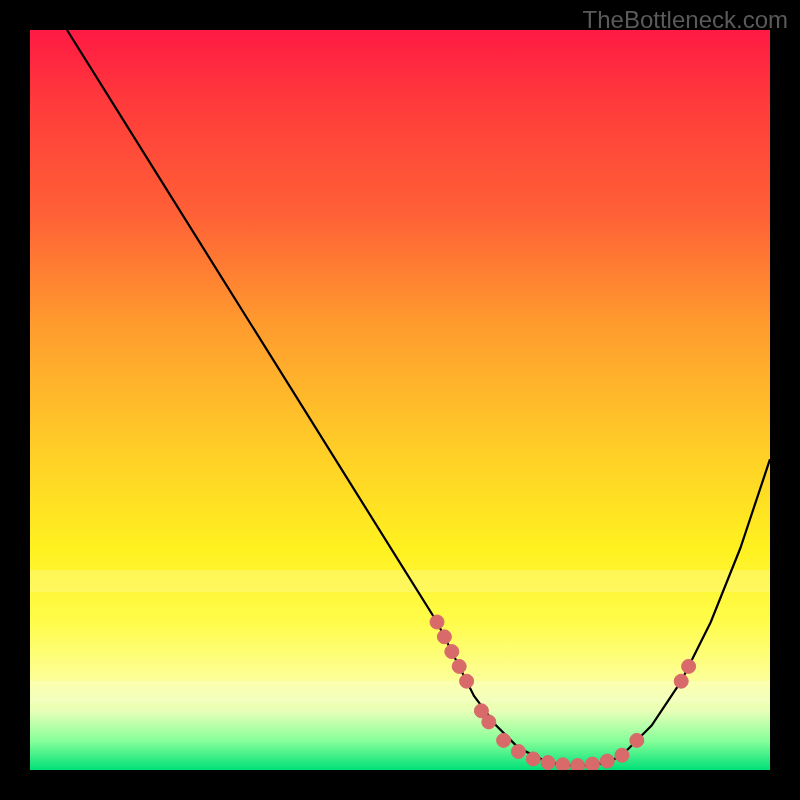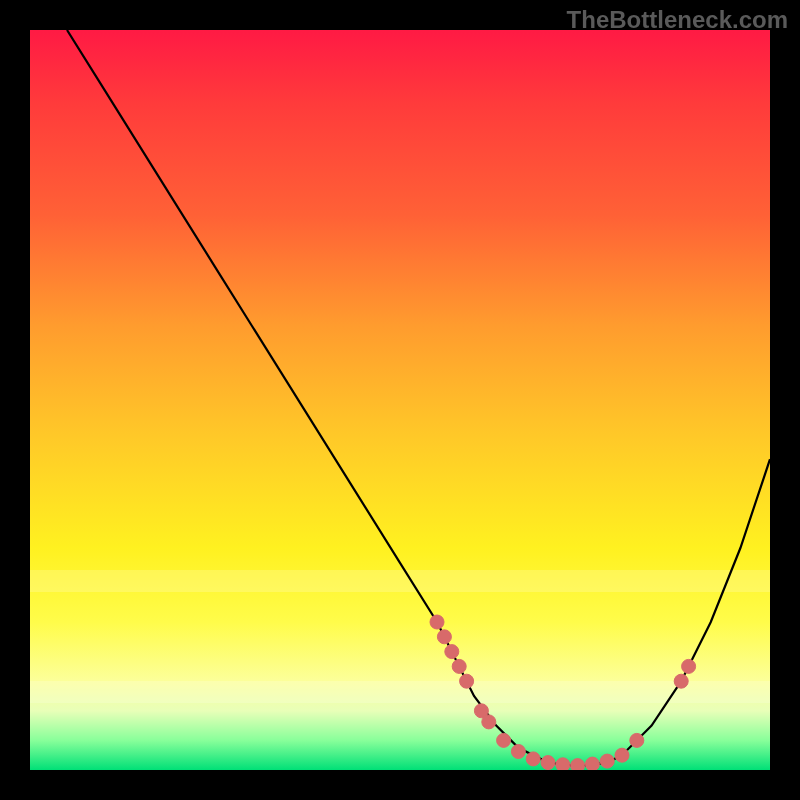--- a/index.html
+++ b/index.html
@@ -9,21 +9,21 @@
     background: #000;
     position: relative;
     font-family: Arial, sans-serif;
   }
   .attribution {
     position: absolute;
     top: 6px;
     right: 12px;
     color: #5a5a5a;
     font-size: 24px;
-    font-weight: 700;
+    font-weight: 400;
     z-index: 10;
   }
   .plot-area {
     position: absolute;
     top: 30px;
     left: 30px;
     width: 740px;
     height: 740px;
   }
   .gradient-bg {

